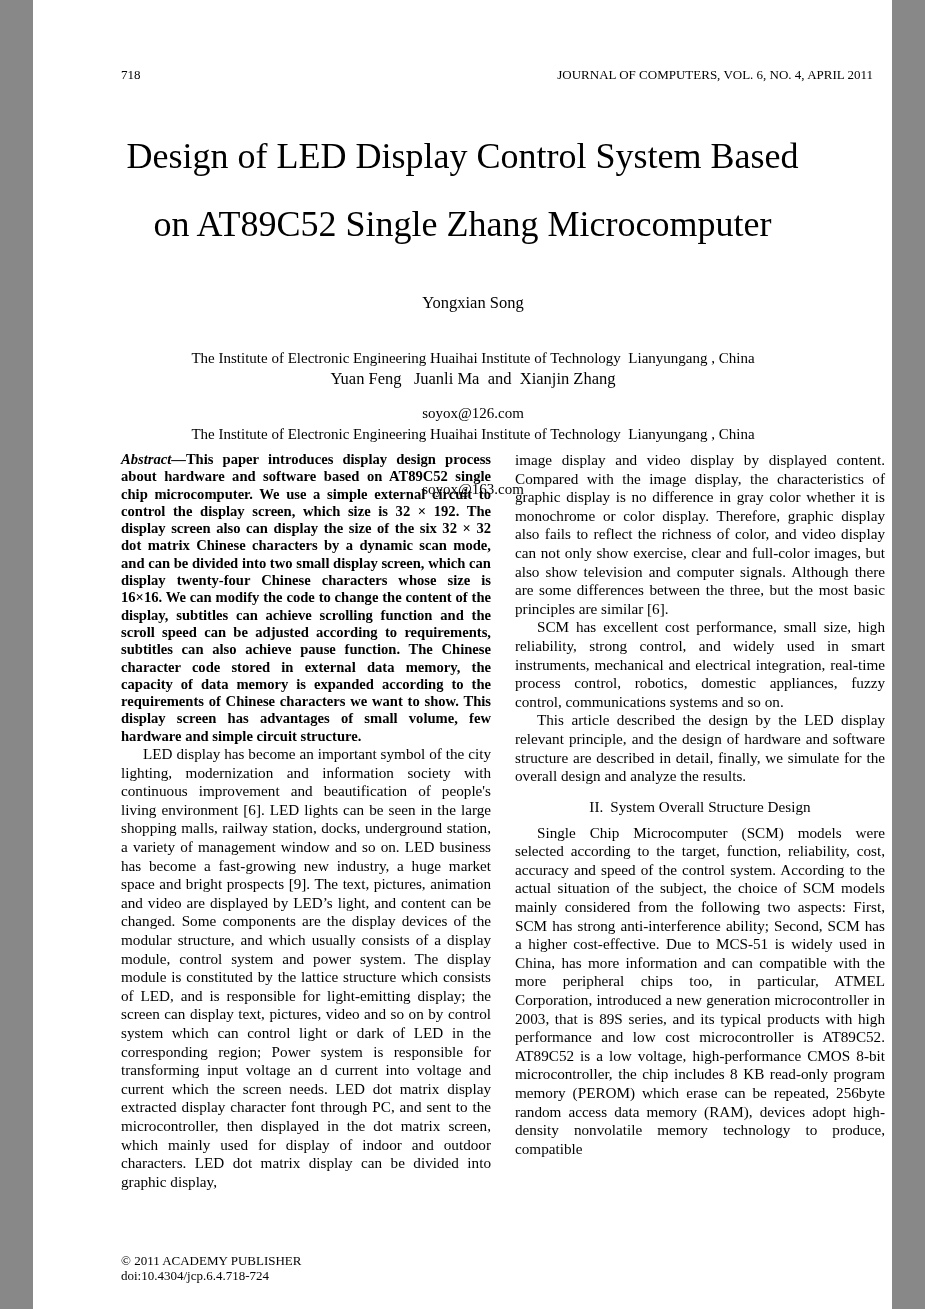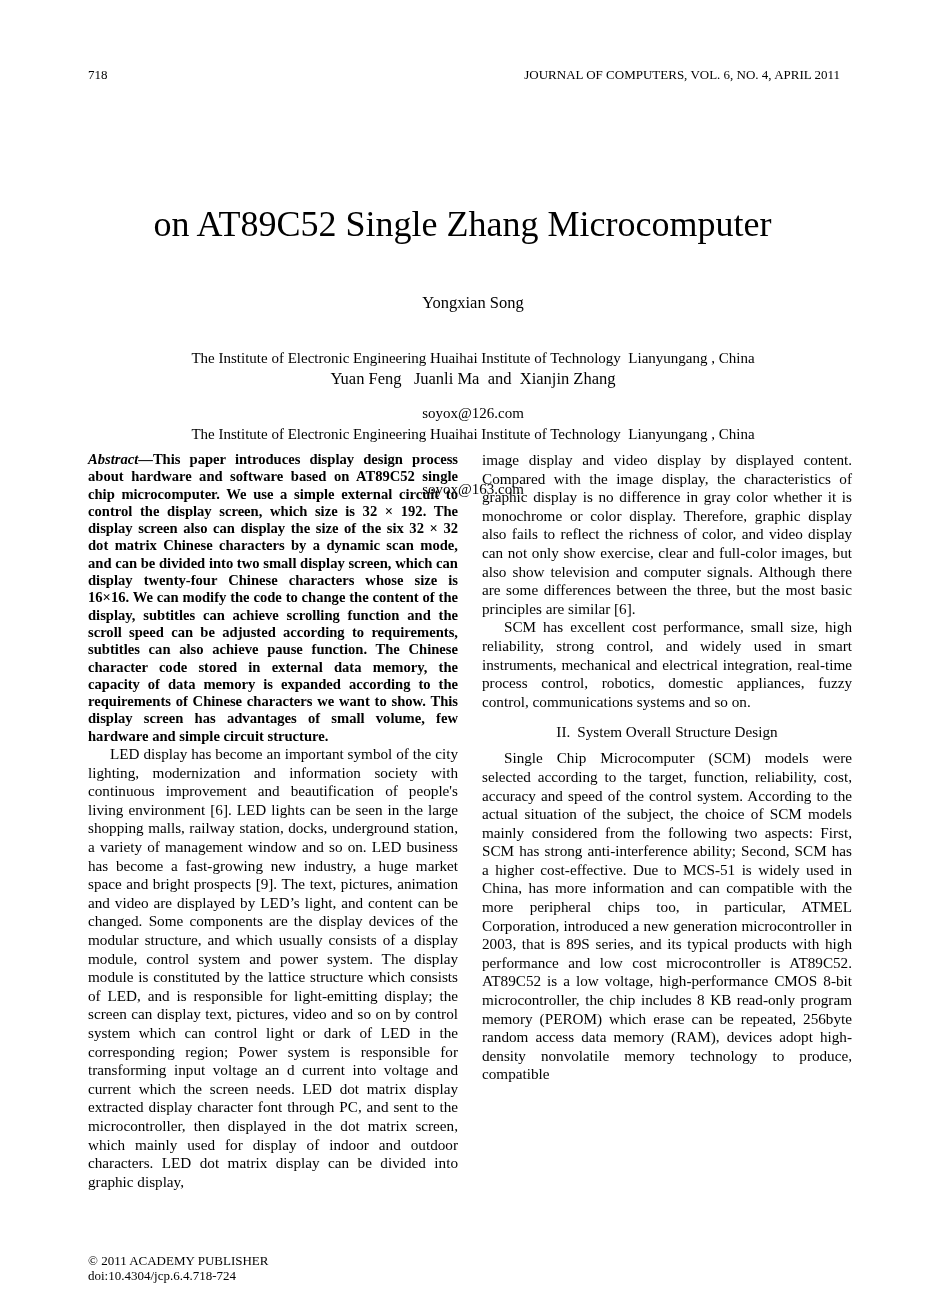--- a/index.html
+++ b/index.html
@@ -1,18 +1,18 @@
 <!DOCTYPE html>
 <html><head>
 <meta charset="utf-8">
 <style>
   html, body { margin: 0; padding: 0; background: #888; }
   .page {
     position: relative;
-    width: 925px;
+    width: 859px;
     height: 1309px;
     margin: 0 auto;
     background: #ffffff;
     color: #000000;
     font-family: "Liberation Serif", serif;
     overflow: hidden;
   }
   .running-head {
     position: absolute;
     top: 67px;
@@ -99,21 +99,21 @@
 <body>
 
 <div class="page">
 
   <div class="running-head">
     <span>718</span>
     <span>JOURNAL OF COMPUTERS, VOL. 6, NO. 4, APRIL 2011</span>
   </div>
 
   <h1 class="paper-title">
-    <br>
+    <span>Design of LED Display Control System Based</span><br>
     <span>on AT89C52 Single Zhang Microcomputer</span>
   </h1>
 
   <div class="author-block first">
     <div class="author-name">Yongxian Song</div>
     <div class="author-affil">The Institute of Electronic Engineering Huaihai Institute of Technology  Lianyungang , China</div>
     <div class="author-email">soyox@126.com</div>
   </div>
 
   <div class="author-block second">
@@ -125,20 +125,21 @@
   <div class="columns">
 
     <div class="col">
       <p class="abstract-par"><span class="lead-italic">Abstract</span><span>—This paper introduces display design process about hardware and software based on AT89C52 single chip microcomputer. We use a simple external circuit to control the display screen, which size is 32 × 192. The display screen also can display the size of the six 32 × 32 dot matrix Chinese characters by a dynamic scan mode, and can be divided into two small display screen, which can display twenty-four Chinese characters whose size is 16×16. We can modify the code to change the content of the display, subtitles can achieve scrolling function and the scroll speed can be adjusted according to requirements, subtitles can also achieve pause function. The Chinese character code stored in external data memory, the capacity of data memory is expanded according to the requirements of Chinese characters we want to show. This display screen has advantages of small volume, few hardware and simple circuit structure.</span></p>
       <p class="body-par indent">LED display has become an important symbol of the city lighting, modernization and information society with continuous improvement and beautification of people's living environment [6]. LED lights can be seen in the large shopping malls, railway station, docks, underground station, a variety of management window and so on. LED business has become a fast-growing new industry, a huge market space and bright prospects [9]. The text, pictures, animation and video are displayed by LED’s light, and content can be changed. Some components are the display devices of the modular structure, and which usually consists of a display module, control system and power system. The display module is constituted by the lattice structure which consists of LED, and is responsible for light-emitting display; the screen can display text, pictures, video and so on by control system which can control light or dark of LED in the corresponding region; Power system is responsible for transforming input voltage an d current into voltage and current which the screen needs. LED dot matrix display extracted display character font through PC, and sent to the microcontroller, then displayed in the dot matrix screen, which mainly used for display of indoor and outdoor characters. LED dot matrix display can be divided into graphic display,</p>
     </div>
 
     <div class="col">
       <p class="body-par">image display and video display by displayed content. Compared with the image display, the characteristics of graphic display is no difference in gray color whether it is monochrome or color display. Therefore, graphic display also fails to reflect the richness of color, and video display can not only show exercise, clear and full-color images, but also show television and computer signals. Although there are some differences between the three, but the most basic principles are similar [6].</p>
       <p class="body-par indent">SCM has excellent cost performance, small size, high reliability, strong control, and widely used in smart instruments, mechanical and electrical integration, real-time process control, robotics, domestic appliances, fuzzy control, communications systems and so on.</p>
+      <p class="body-par indent">This article described the design by the LED display relevant principle, and the design of hardware and software structure are described in detail, finally, we simulate for the overall design and analyze the results.</p>
       <h2 class="sec-head"><span class="sec-num">II.</span><span>System Overall Structure Design</span></h2>
       <p class="body-par indent">Single Chip Microcomputer (SCM) models were selected according to the target, function, reliability, cost, accuracy and speed of the control system. According to the actual situation of the subject, the choice of SCM models mainly considered from the following two aspects: First, SCM has strong anti-interference ability; Second, SCM has a higher cost-effective. Due to MCS-51 is widely used in China, has more information and can compatible with the more peripheral chips too, in particular, ATMEL Corporation, introduced a new generation microcontroller in 2003, that is 89S series, and its typical products with high performance and low cost microcontroller is AT89C52. AT89C52 is a low voltage, high-performance CMOS 8-bit microcontroller, the chip includes 8 KB read-only program memory (PEROM) which erase can be repeated, 256byte random access data memory (RAM), devices adopt high-density nonvolatile memory technology to produce, compatible</p>
     </div>
 
   </div>
 
   <div class="page-footer">
     <div>© 2011 ACADEMY PUBLISHER</div>
     <div>doi:10.4304/jcp.6.4.718-724</div>
   </div>

